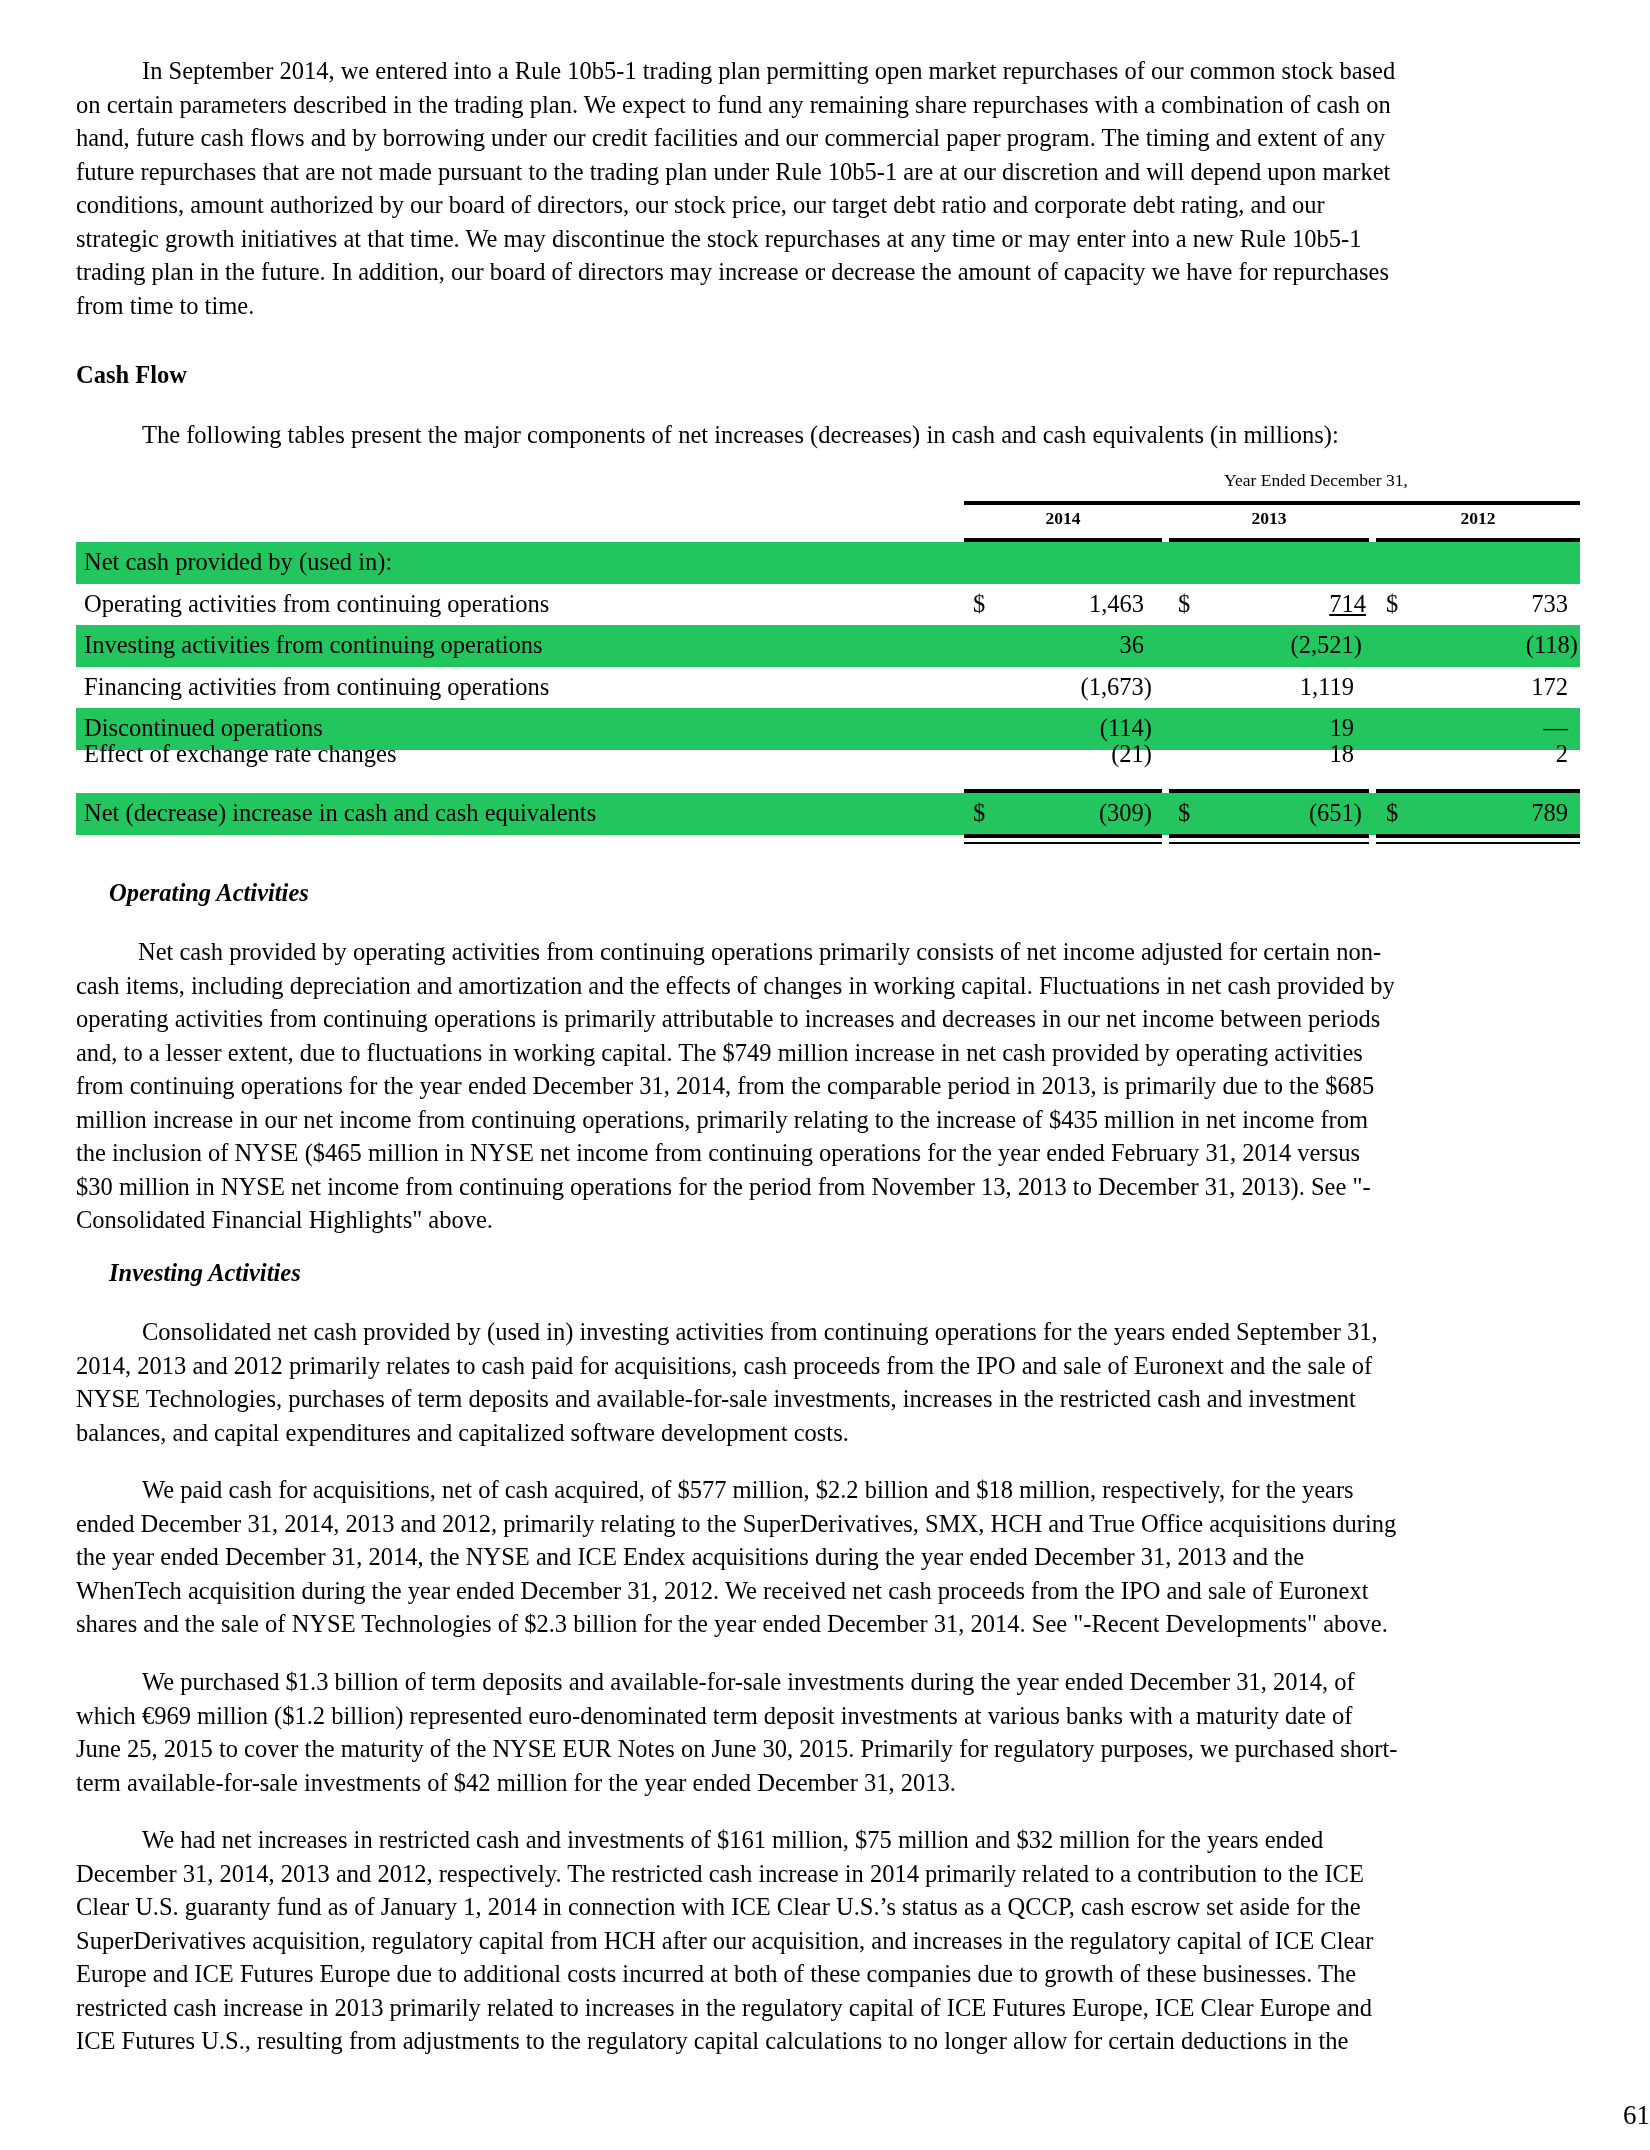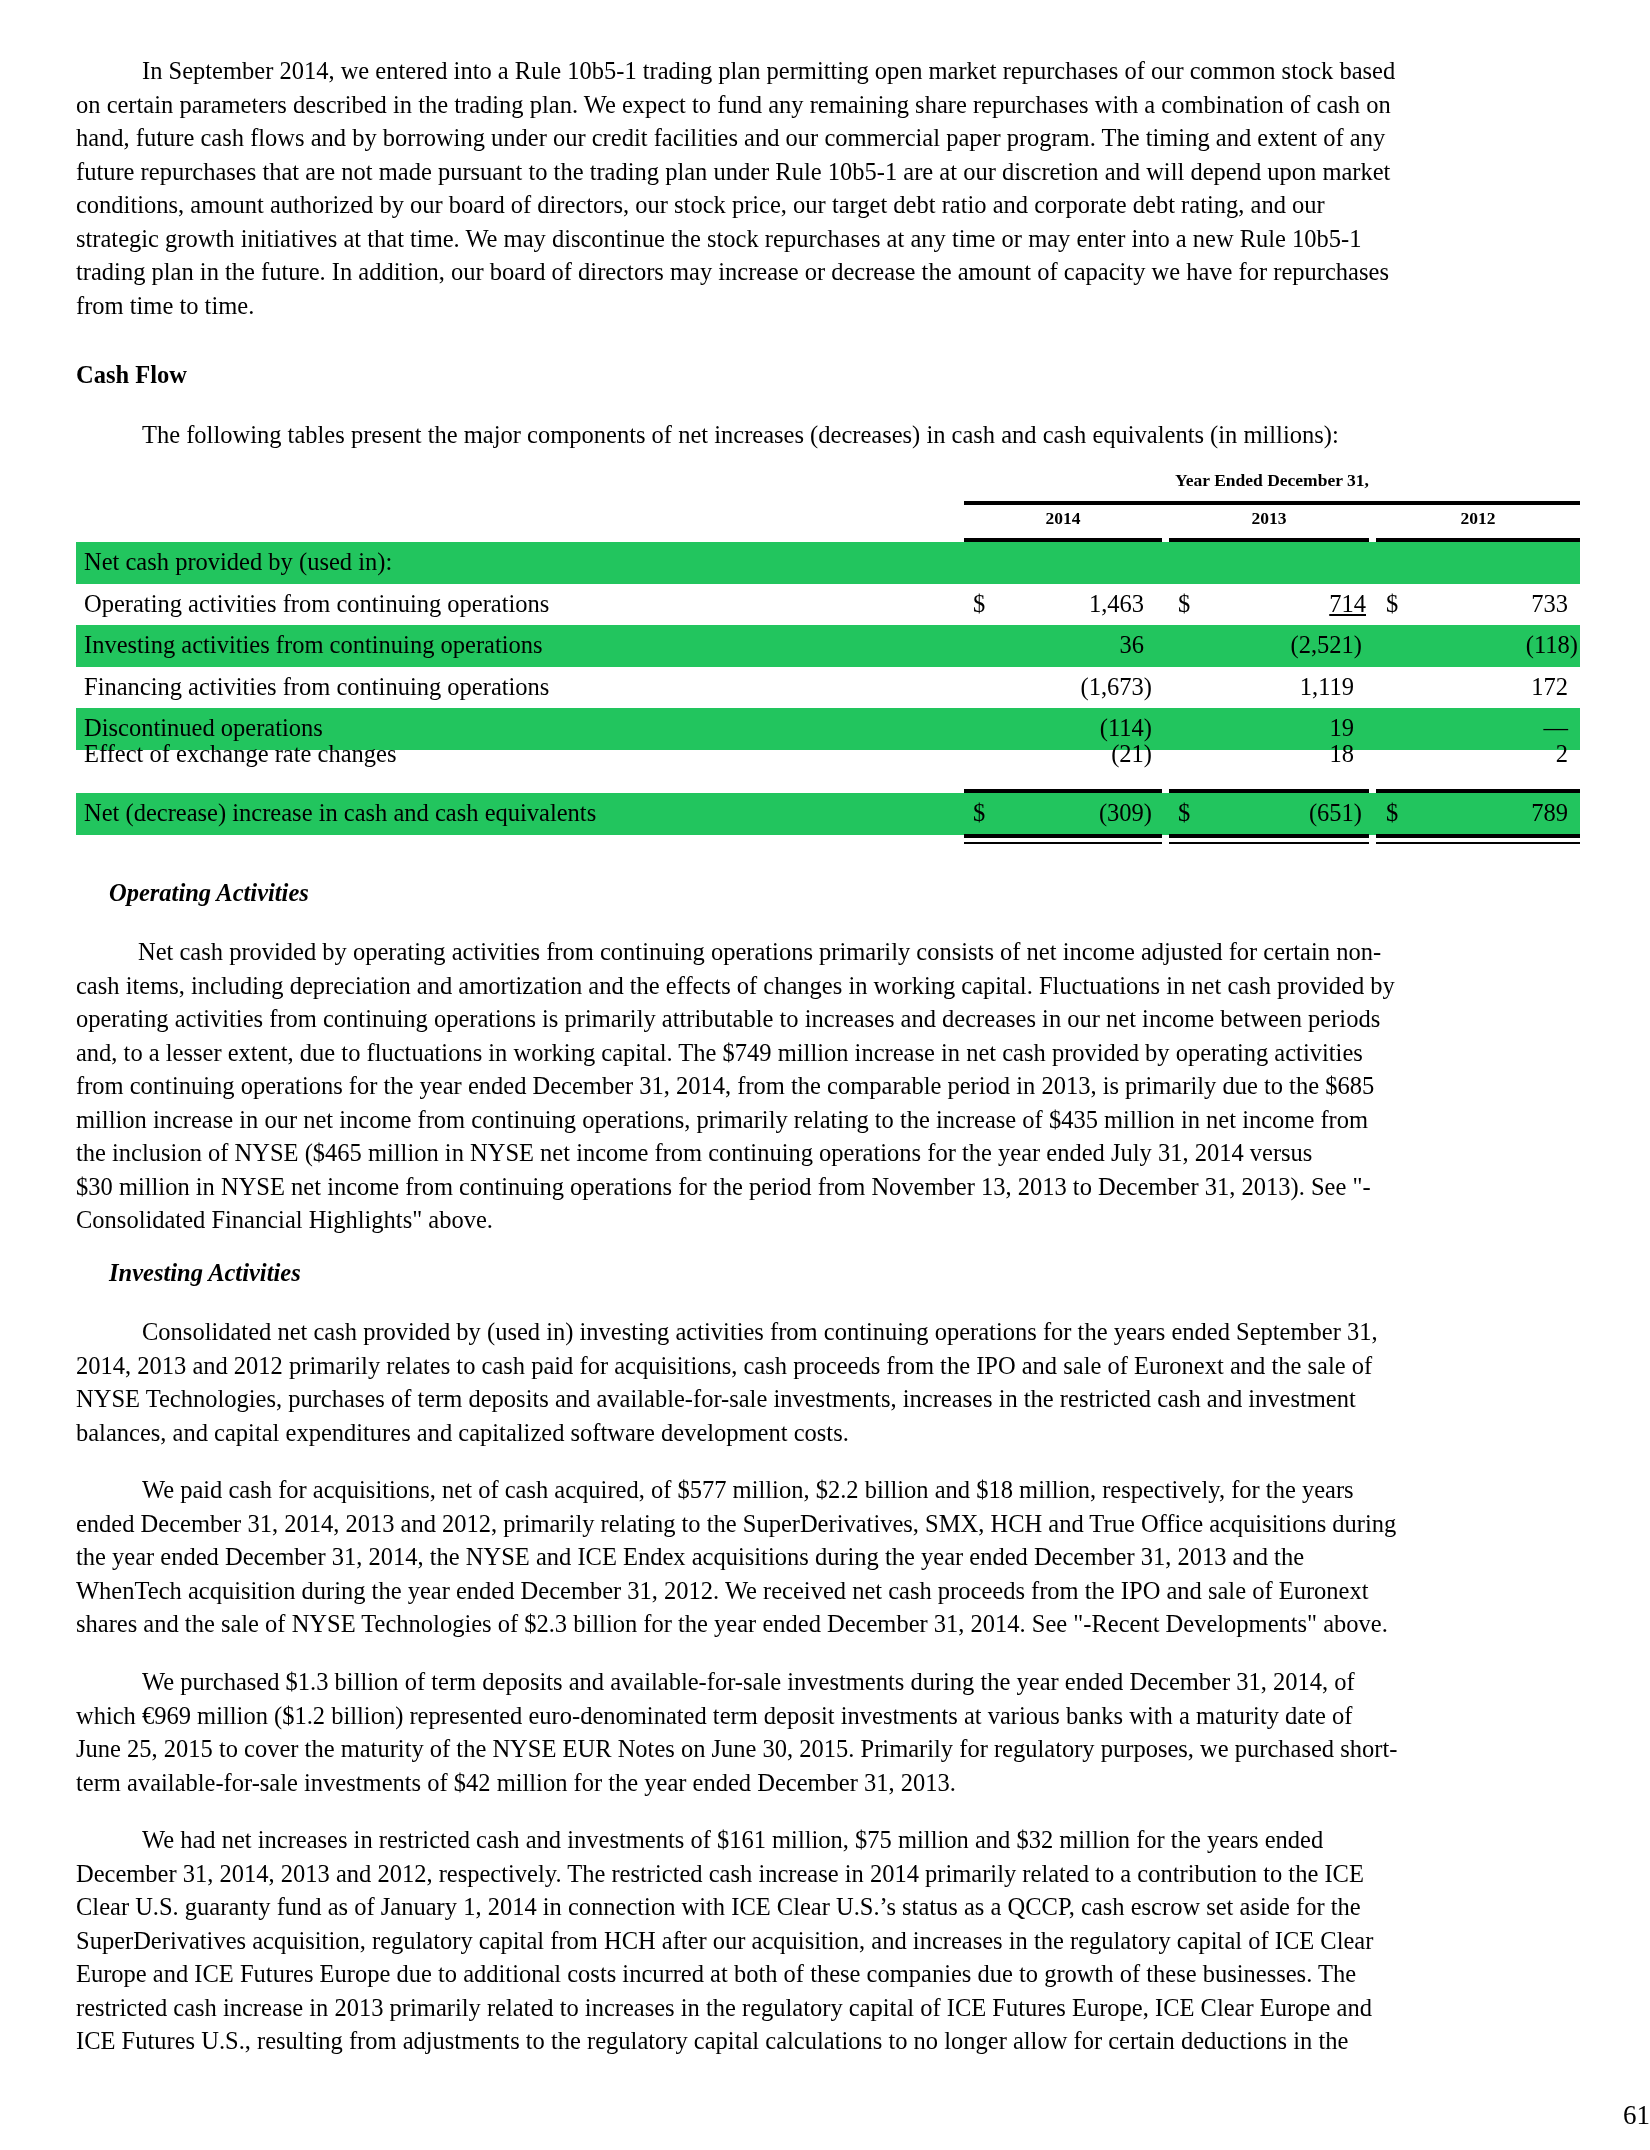--- a/index.html
+++ b/index.html
@@ -12,22 +12,22 @@
   .lines span:first-child { padding-left: 66px; }
   h3.section {
     font-weight: bold; font-size: 24.5px; margin: 0; line-height: 33px;
   }
   h4.subsection {
     font-weight: bold; font-style: italic; font-size: 24.5px; margin: 0; line-height: 33px;
     padding-left: 33px;
   }
   
   .tbl { position: absolute; left: 76px; top: 470px; width: 1504px; }
-  .hdr-year { position: absolute; left: 888px; width: 616px; top: 0; text-align: center;
-    font-weight: bold; font-size: 17.5px; }
+  .hdr-year { position: absolute; left: 932px; width: 616px; top: 0; text-align: center;
+    font-weight: normal; font-size: 17.5px; }
   .hdr-rule { position: absolute; top: 31px; left: 888px; width: 616px; height: 4px; background:#000; }
   .hdr-col { position: absolute; top: 0; font-weight: bold; font-size: 17.5px; text-align: center; }
   .hdr-col-rule { position: absolute; top: 68px; height: 4px; background:#000; }
   .row { position: absolute; left: 0; width: 1504px; height: 41.5px; }
   .row.shaded { background: #22c55e; }
   .row .label { position: absolute; left: 8px; top: 6px; font-size: 24.5px; white-space: nowrap; }
   .row .dollar { position: absolute; top: 6px; font-size: 24.5px; }
   .row .val { position: absolute; top: 6px; font-size: 24.5px; text-align: right; white-space: nowrap; }
   .tot-rule { position: absolute; height: 4px; background:#000; }
   .dbl-rule { position: absolute; height: 10px; border-top: 4px solid #000; border-bottom: 2px solid #000; box-sizing: border-box; }
@@ -122,21 +122,21 @@
 </div>
 
 <h4 class="subsection" style="position:absolute;left:76px;top:876px;font-style:italic;">Operating Activities</h4>
 <div class="lines" style="position:absolute;left:76px;top:935px;line-height:33.5px;">
   <span style="padding-left:62px;">Net cash provided by operating activities from continuing operations primarily consists of net income adjusted for certain non-</span>
   <span>cash items, including depreciation and amortization and the effects of changes in working capital. Fluctuations in net cash provided by</span>
   <span>operating activities from continuing operations is primarily attributable to increases and decreases in our net income between periods</span>
   <span>and, to a lesser extent, due to fluctuations in working capital. The $749 million increase in net cash provided by operating activities</span>
   <span>from continuing operations for the year ended December 31, 2014, from the comparable period in 2013, is primarily due to the $685</span>
   <span>million increase in our net income from continuing operations, primarily relating to the increase of $435 million in net income from</span>
-  <span>the inclusion of NYSE ($465 million in NYSE net income from continuing operations for the year ended July 31, 2014 versus</span>
+  <span>the inclusion of NYSE ($465 million in NYSE net income from continuing operations for the year ended February 31, 2014 versus</span>
   <span>$30 million in NYSE net income from continuing operations for the period from November 13, 2013 to December 31, 2013). See "-</span>
   <span>Consolidated Financial Highlights" above.</span>
 </div>
 
 <h4 class="subsection" style="position:absolute;left:76px;top:1256px;">Investing Activities</h4>
 
 <div class="lines" style="position:absolute;left:76px;top:1315px;line-height:33.5px;">
   <span>Consolidated net cash provided by (used in) investing activities from continuing operations for the years ended September 31,</span>
   <span>2014, 2013 and 2012 primarily relates to cash paid for acquisitions, cash proceeds from the IPO and sale of Euronext and the sale of</span>
   <span>NYSE Technologies, purchases of term deposits and available-for-sale investments, increases in the restricted cash and investment</span>

